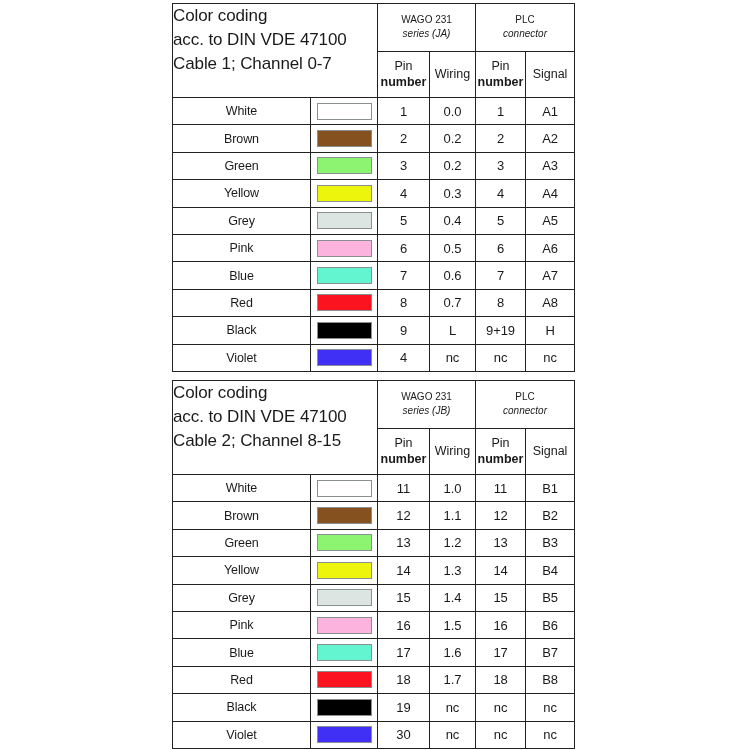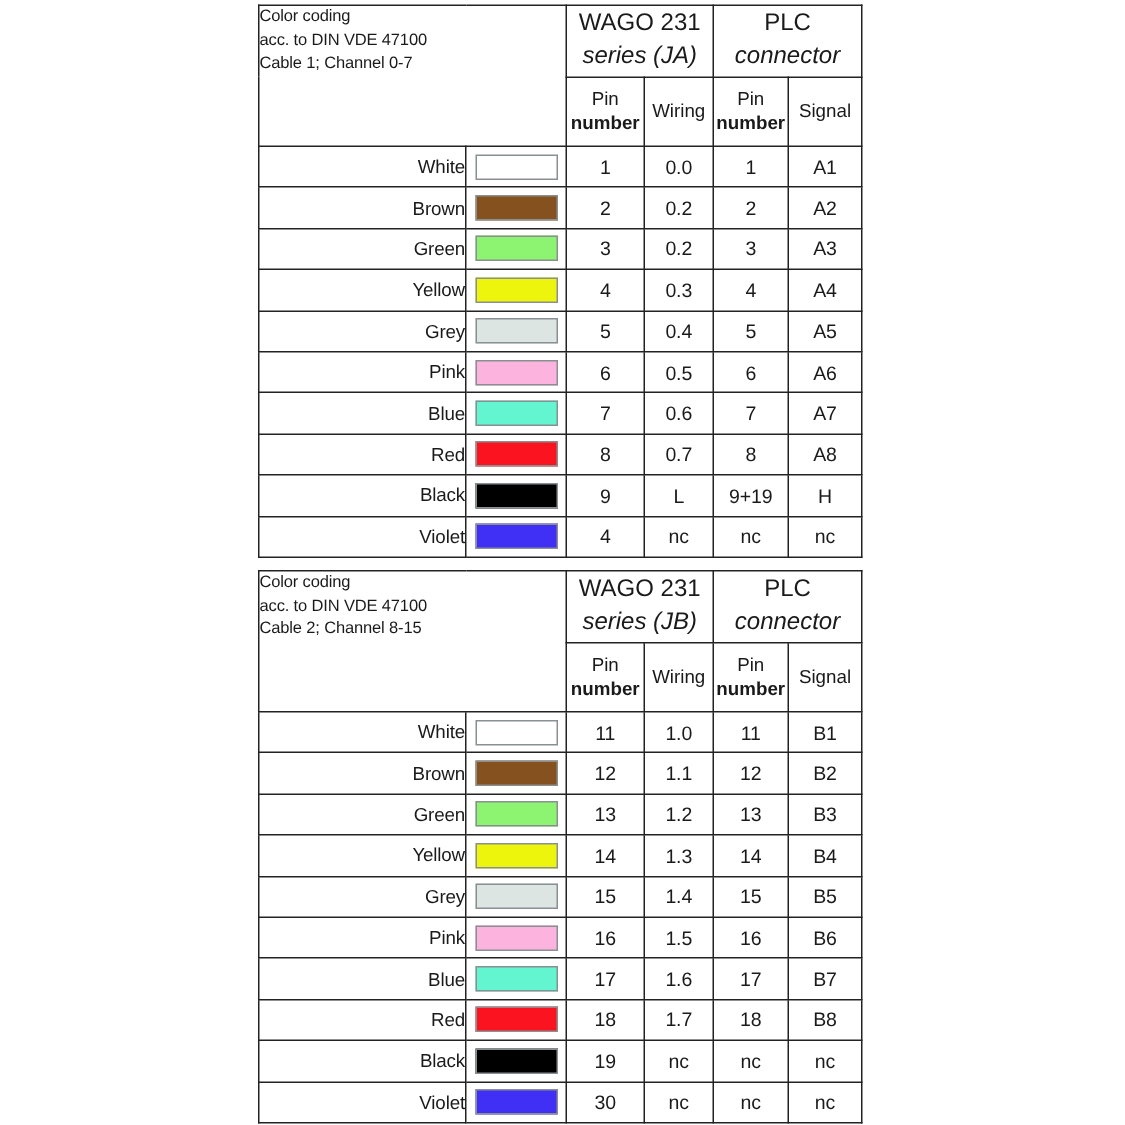--- a/index.html
+++ b/index.html
@@ -49,28 +49,28 @@
   col.c-wire  { width: 46px;  }
   col.c-pin2  { width: 50px;  }
   col.c-sig   { width: 49px;  }
 
   
   .title-cell {
     vertical-align: top;
     padding: 10px 0 0 9px;
     height: 93px;
     line-height: 1.42;
-    font-size: 11px;
+    font-size: 17px;
     letter-spacing: -0.1px;
   }
   .title-cell div { white-space: nowrap; }
 
   .grp-head {
     text-align: center;
-    font-size: 16px;
+    font-size: 10px;
     line-height: 1.42;
     height: 46px;
     padding: 5px 2px;
     vertical-align: middle;
   }
   .grp-head .l2 { display: block; font-style: italic; }
 
   .sub-head {
     text-align: center;
     font-size: 12.5px;
@@ -80,21 +80,21 @@
     padding: 2px 1px;
   }
   .sub-head .l2 { display: block; font-weight: bold; }
 
   
   .wiring-table tbody tr { height: 27.4px; }
 
   .cell-name {
     font-size: 12.5px;
     padding-left: 9px;
-    text-align: right;
+    text-align: center;
     letter-spacing: -0.1px;
   }
   .cell-val {
     font-size: 13px;
     text-align: center;
     letter-spacing: -0.1px;
   }
 
   .cell-swatch {
     padding: 0;

